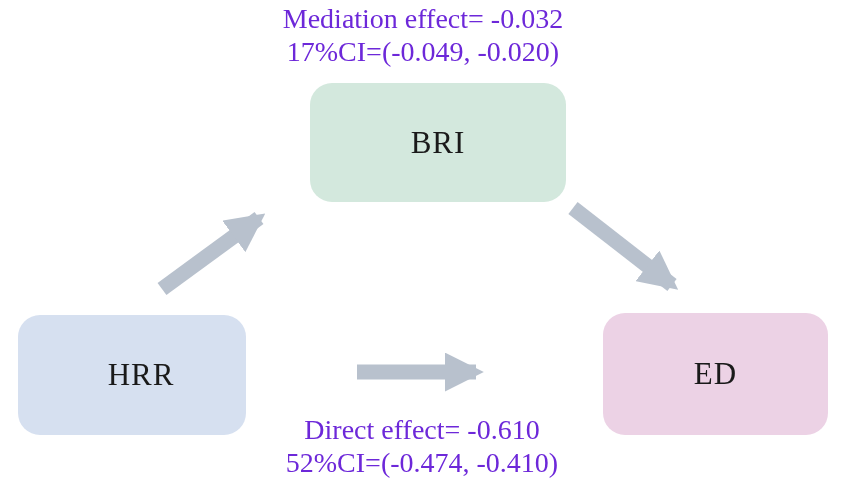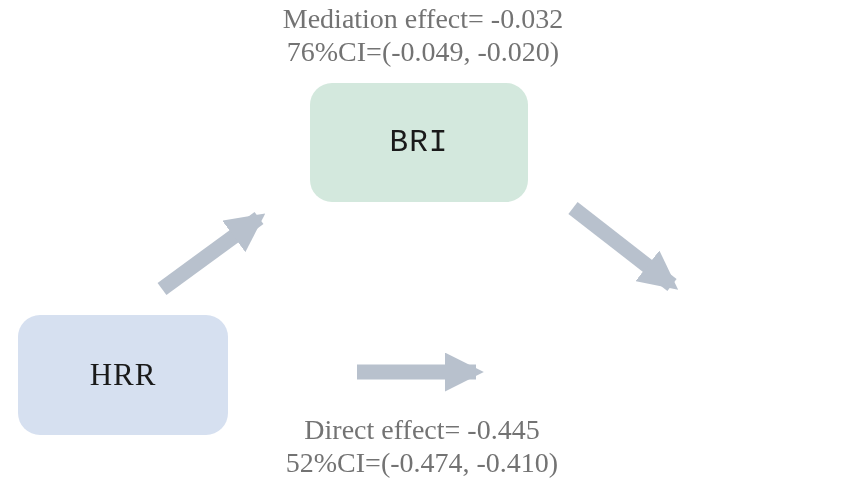--- a/index.html
+++ b/index.html
@@ -27,27 +27,27 @@
     display: flex;
     align-items: center;
     justify-content: center;
     z-index: 2;
   }
   .node-label {
     font-size: 31px;
     color: #1a1a1a;
     letter-spacing: 1px;
   }
-  #node-bri { left: 310px; top: 83px;  width: 218px; height: 119px; font-family: Liberation Mono, monospace; }
+  #node-bri { left: 310px; top: 83px;  width: 256px; height: 119px; }
   #node-hrr { left: 18px;  top: 315px; width: 210px; height: 120px; }
   #node-ed  { left: 603px; top: 313px; width: 225px; height: 122px; }
   .annotation {
     position: absolute;
     z-index: 3;
-    color: #737373;
+    color: #6d28d9;
     font-size: 28px;
     text-align: center;
     line-height: 33px;
     white-space: nowrap;
   }
   #annotation-mediation { left: 123px; top: 2px;   width: 600px; }
   #annotation-proportion{ left: 129px; top: 283px; width: 600px; }
   #annotation-direct    { left: 122px; top: 413px; width: 600px; }
 </style>
 </head>
@@ -63,29 +63,32 @@
     </defs>
     <line x1="162" y1="289" x2="259" y2="218" stroke-width="15" marker-end="url(#ah)" stroke="#b8c1cd"></line>
     <line x1="573" y1="208" x2="672" y2="285" stroke-width="15" marker-end="url(#ah)" stroke="#b8c1cd"></line>
     <line x1="357" y1="372" x2="476" y2="372" stroke-width="15" marker-end="url(#ah)" stroke="#b8c1cd"></line>
   </svg>
 
   <div class="node" id="node-bri" style="background-color: rgb(211, 232, 221);">
     <span class="node-label">BRI</span>
   </div>
 
-  <div class="node" id="node-hrr" style="background-color: rgb(214, 224, 240);">
+  <div class="node" id="node-hrr" style="background-color: rgb(214, 224, 240); padding-left: 18px;">
     <span class="node-label">HRR</span>
   </div>
 
+  <div class="node" id="node-ed" style="background-color: rgb(236, 210, 229);">
+    <span class="node-label">ED</span>
+  </div>
 
   <div class="annotation" id="annotation-mediation">
     <div>Mediation effect= -0.032</div>
-    <div>76%CI=(-0.049, -0.020)</div>
+    <div>17%CI=(-0.049, -0.020)</div>
   </div>
 
 
   <div class="annotation" id="annotation-direct">
-    <div>Direct effect= -0.445</div>
+    <div>Direct effect= -0.610</div>
     <div>52%CI=(-0.474, -0.410)</div>
   </div>
 
 </div>
 
 </body></html>

